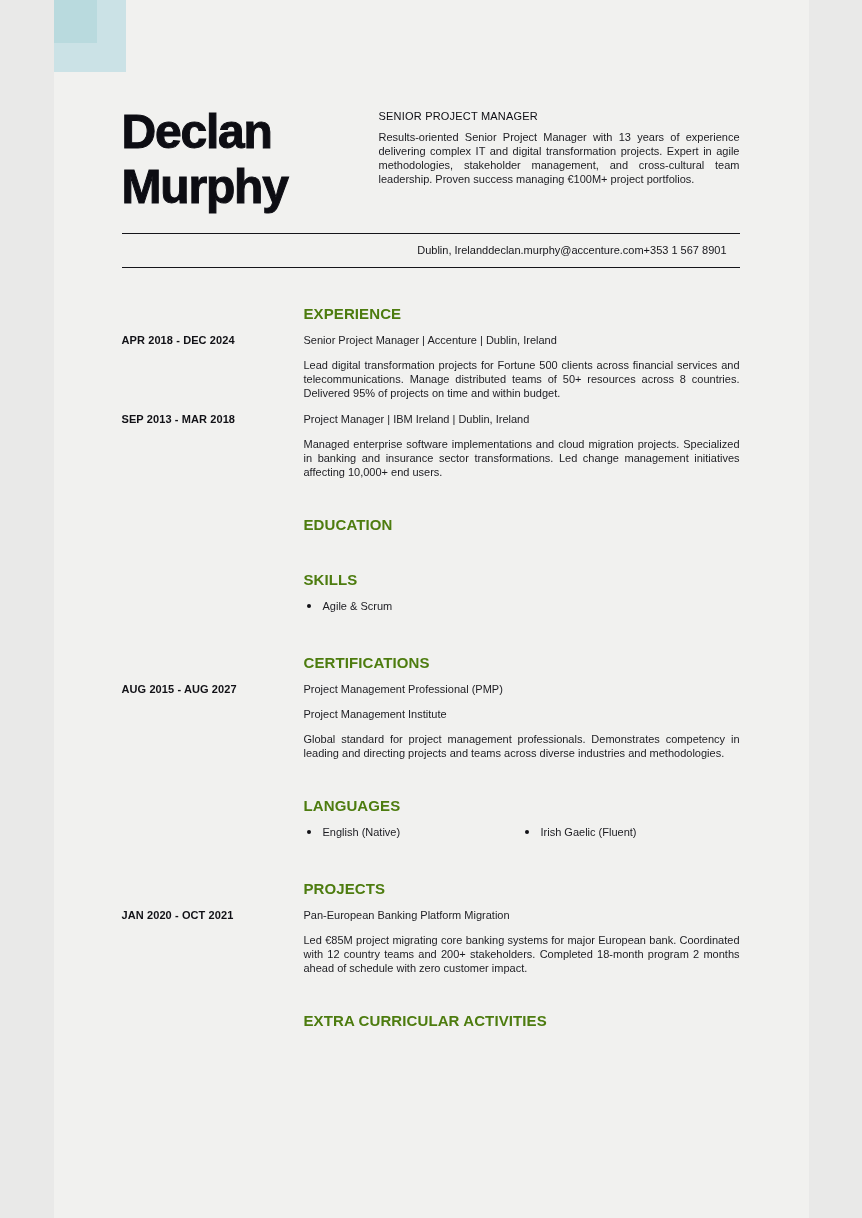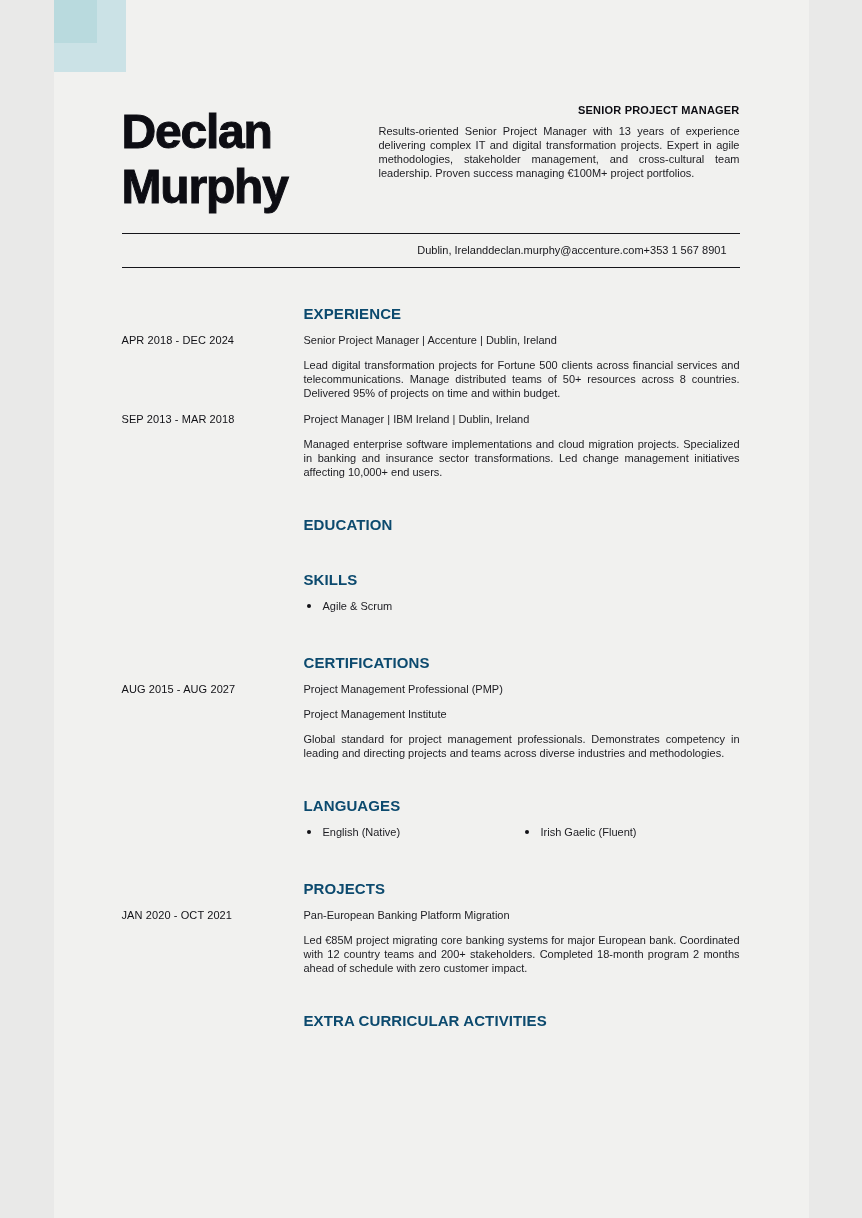--- a/index.html
+++ b/index.html
@@ -12,38 +12,38 @@
   
   .sq { position:absolute; top:0; left:0; }
   .sq-outer { width:72px; height:72px; background:#cbe2e6; }
   .sq-inner { width:43px; height:43px; background:#b9dade; }
 
   
   .header { display:grid; grid-template-columns:257px 1fr; padding:104px 69px 0 68px; }
   .name { font-size:48px; line-height:55px; font-weight:bold; letter-spacing:-1.2px;
           color:#0d0d13; -webkit-text-stroke:1px #0d0d13; }
   .name span { display:block; }
-  .job-title { font-size:11px; line-height:13px; font-weight:bold; letter-spacing:0.2px;
-               color:#0d0d13; margin-top:0;text-align:right; }
+  .job-title { font-size:11px; line-height:13px; font-weight:normal; letter-spacing:0.2px;
+               color:#0d0d13; margin-top:6px; }
   .summary { font-size:11px; line-height:14px; margin-top:7px; text-align:justify; }
 
   
   .contact {
     margin:19px 69px 0 68px; padding:10px 13px;
     border-top:1px solid #15151a; border-bottom:1px solid #15151a;
     display:flex; justify-content:flex-end; align-items:center;
     font-size:11px; line-height:13px; color:#16161b;
   }
 
   
   .section { margin:37px 69px 0 68px; }
   .section h2 { margin-left:182px; font-size:15px; line-height:18px; letter-spacing:0.1px;
-                color:#0c4a6e; margin-bottom:10px; }
+                color:#4d7c0f; margin-bottom:10px; }
   .row { display:grid; grid-template-columns:182px 1fr; }
-  .date { font-size:11px; line-height:14px; font-weight:normal; letter-spacing:0.1px;
+  .date { font-size:11px; line-height:14px; font-weight:bold; letter-spacing:0.1px;
           color:#111116; padding-right:12px; }
   .line { font-size:11px; line-height:14px; }
   .line + .line, .line + .para { margin-top:11px; }
   .para { font-size:11px; line-height:14px; text-align:justify; }
   .entry + .entry { margin-top:12px; }
   .edu .line + .line { margin-top:12px; }
 
   
   .cols { margin-left:182px; display:grid; grid-template-columns:1fr 1fr; }
   .cols ul { list-style:none; }

